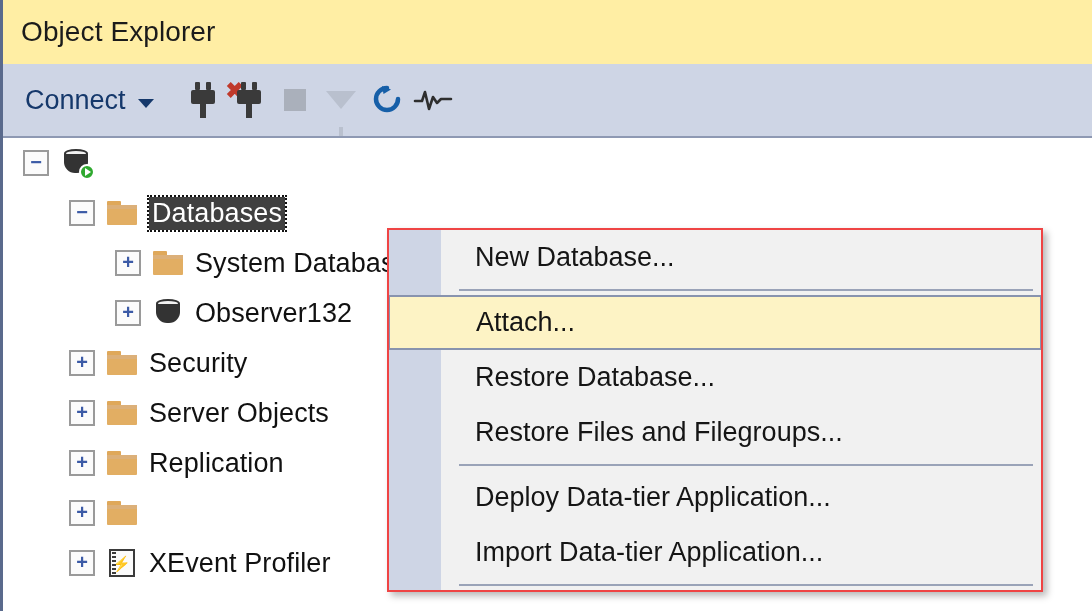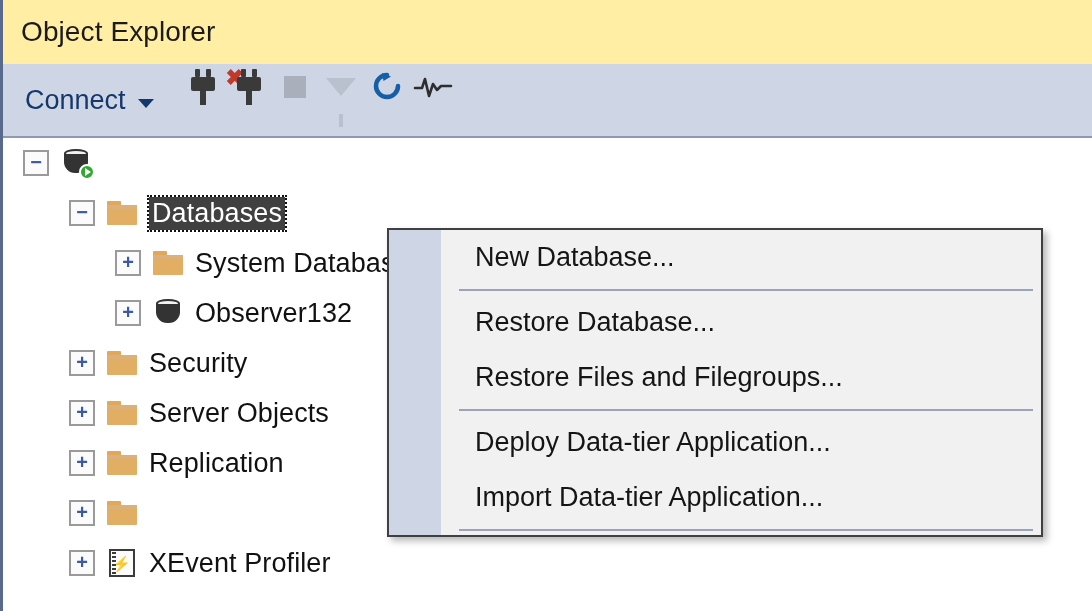--- a/index.html
+++ b/index.html
@@ -44,20 +44,21 @@
 
   
   #toolbar {
     position: absolute;
     left: 0; top: 64px;
     width: 1089px;
     height: 72px;
     background: #ced5e5;
     box-sizing: border-box;
     display: flex;
+    align-items: center;
     padding-left: 16px;
   }
   .connect-btn {
     display: flex;
     align-items: center;
     gap: 12px;
     font-size: 27px;
     color: #15386b;
     cursor: default;
     padding: 2px 6px;
@@ -287,21 +288,21 @@
     background: repeating-linear-gradient(to bottom, #3b3b3b 0 2px, #fbfbfb 2px 4px);
   }
 
   
   #ctxmenu {
     position: absolute;
     left: 384px;
     top: 228px;
     width: 656px;
     background: #f1f1f1;
-    border: 2px solid #404040;
+    border: 2px solid #ef4444;
     box-sizing: border-box;
     box-shadow: 4px 4px 7px rgba(0,0,0,0.28);
     z-index: 20;
     overflow: hidden;
   }
   #ctxmenu .gutter {
     position: absolute;
     left: 0; top: 0; bottom: 0;
     width: 52px;
     background: #ced5e5;
@@ -517,20 +518,23 @@
 
   <div id="ctxmenu">
     <div class="gutter"></div>
 
     <div class="menu-item">
       <span>New Database...</span>
     </div>
 
     <div class="menu-sep"></div>
 
+    <div class="menu-item highlight">
+      <span>Attach...</span>
+    </div>
 
     <div class="menu-item">
       <span>Restore Database...</span>
     </div>
 
     <div class="menu-item">
       <span>Restore Files and Filegroups...</span>
     </div>
 
     <div class="menu-sep"></div>

